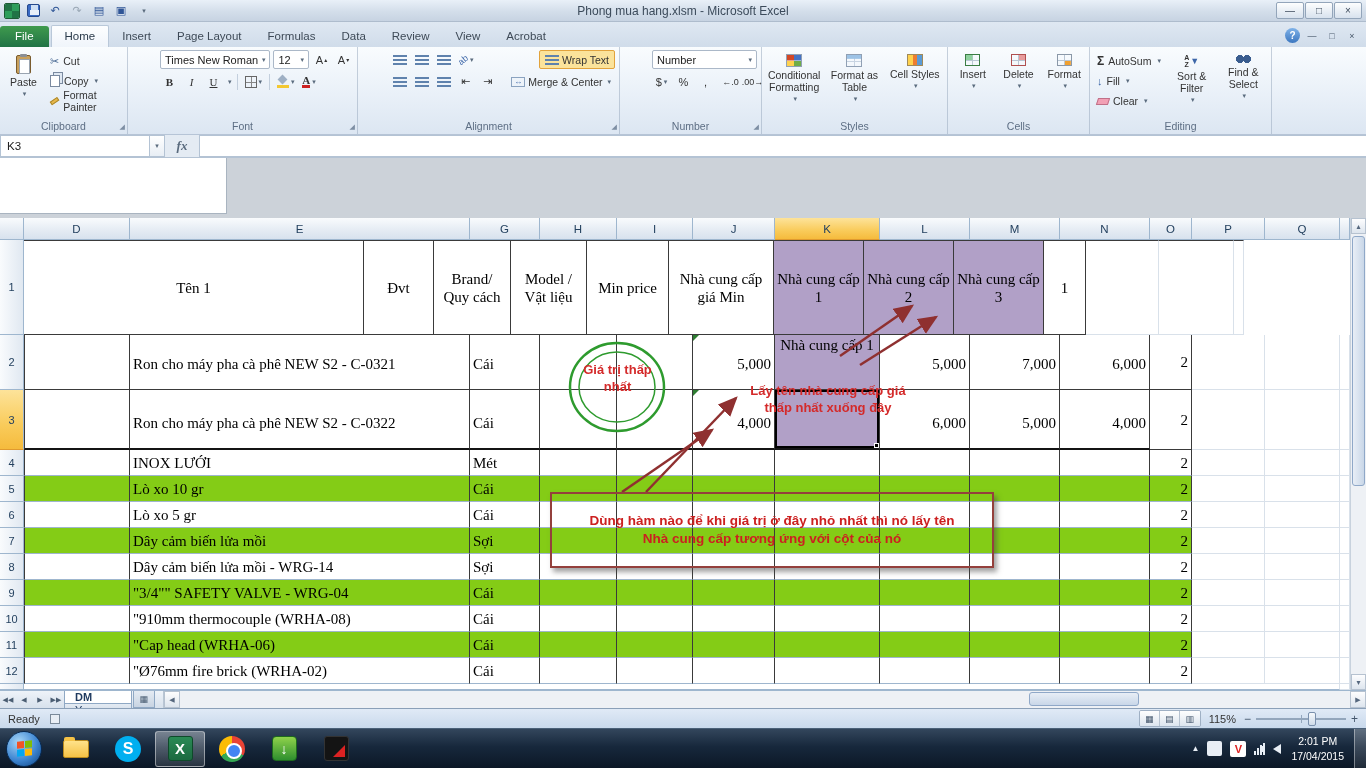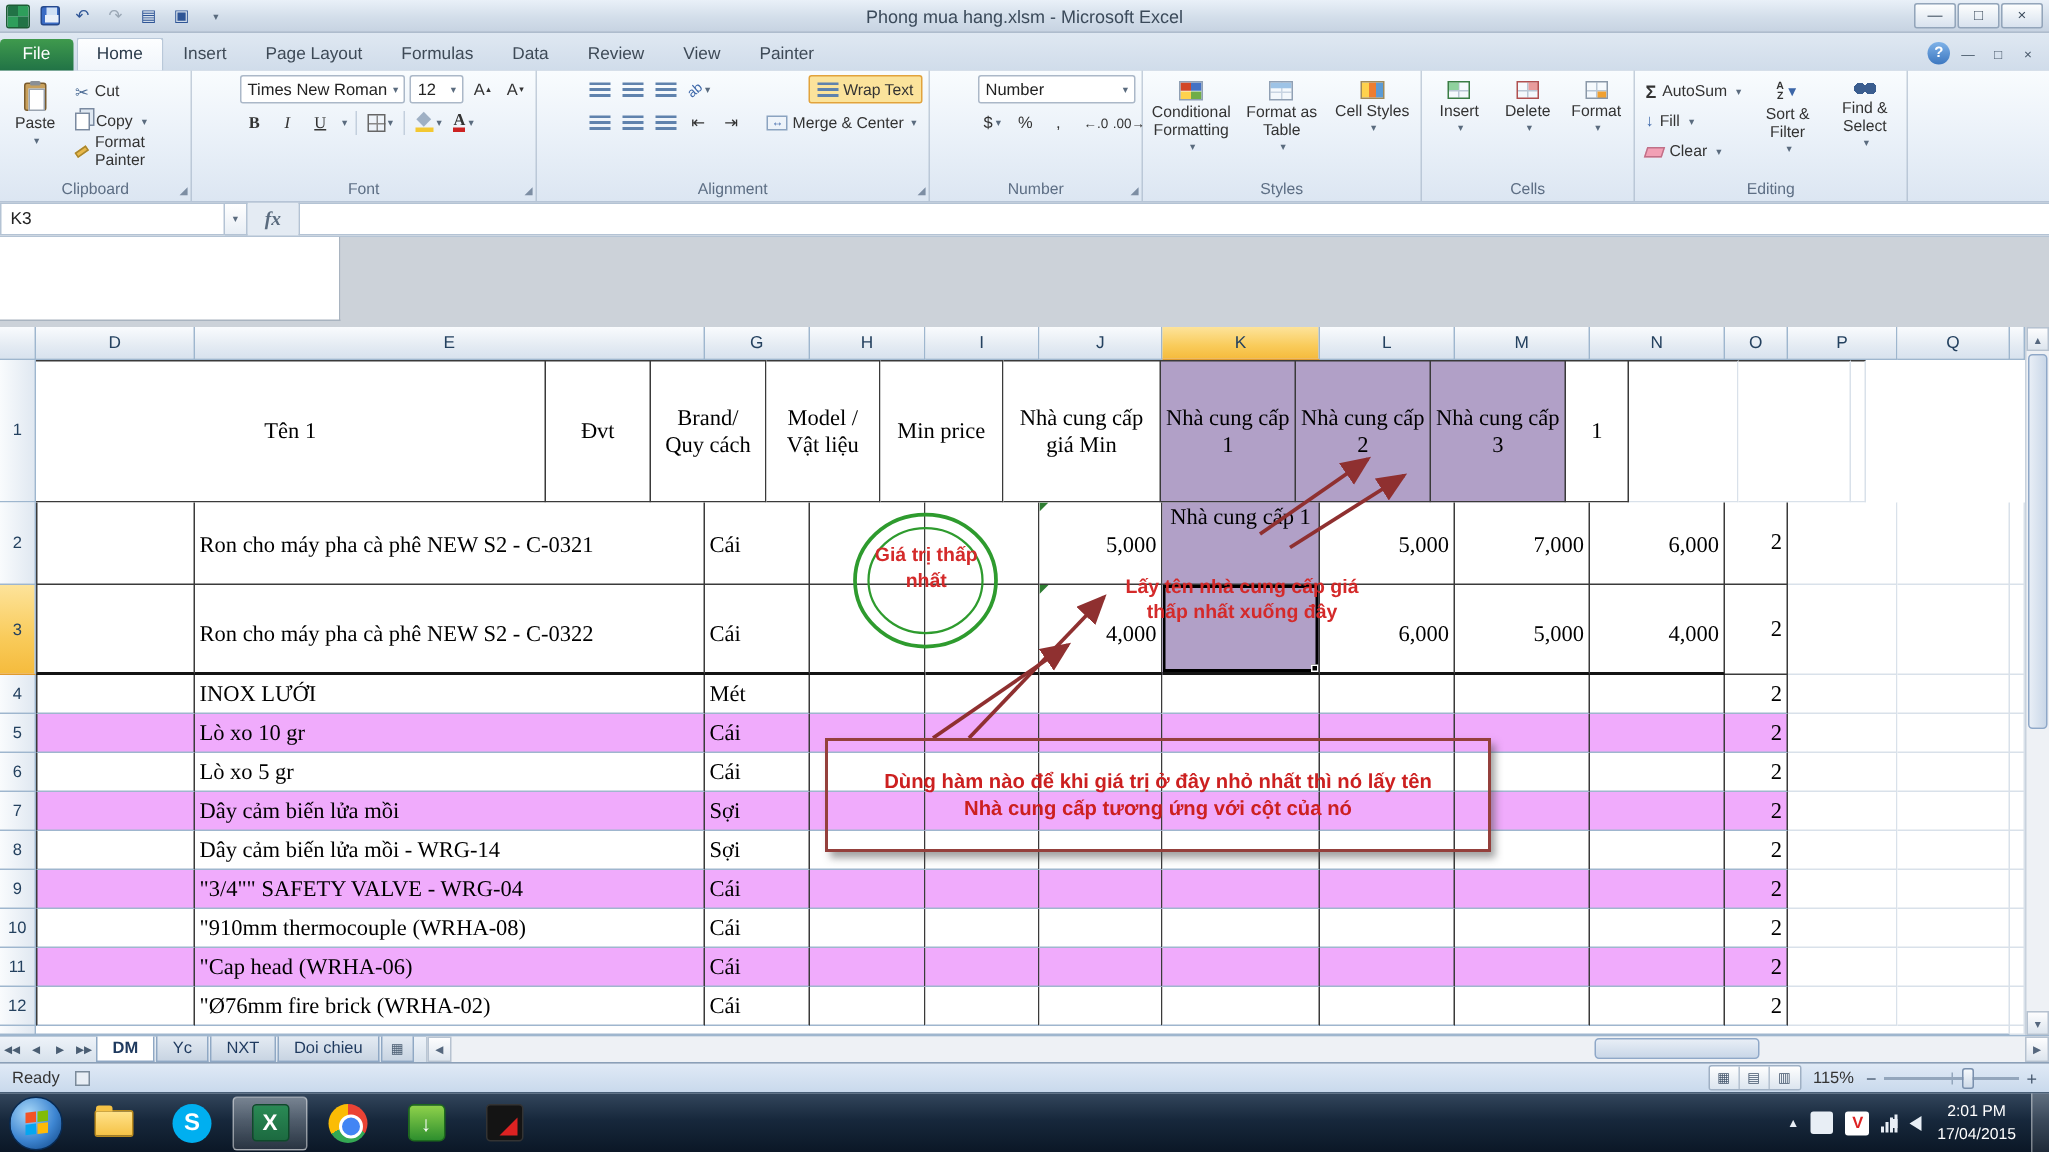--- a/index.html
+++ b/index.html
@@ -141,21 +141,21 @@
   .cell{flex:0 0 auto;position:relative;background:#fff;border-right:1px solid #3a3a3a;border-bottom:1px solid #3a3a3a;
     font:15px/1.2 "Liberation Serif","DejaVu Serif",serif;color:#000;padding:0 3px;display:flex;align-items:center;overflow:hidden;}
   .row1 .cell{border-top:1px solid #3a3a3a;}
   .cell.lite{border-bottom:1px solid #9fb6ce;}
   .cell.ghost{border-right:1px solid #d9e1ea;border-bottom:1px solid #d9e1ea;}
   .cell.hdr1{justify-content:center;text-align:center;}
   .cell.ar{justify-content:flex-end;}
   .cell.vb{align-items:flex-end;padding-bottom:16px;}
   .cell.kcell{justify-content:center;align-items:flex-start;text-align:center;padding-top:1px;}
   .cell.purple{background:#b1a0c7;}
-  .cell.band{background:#f0abfc;}
+  .cell.band{background:#84cc16;}
   .cell.sel{box-shadow:inset 0 0 0 2px #000;}
   .cell.thick{border-bottom:2px solid #141414;}
   .handle{position:absolute;right:0;bottom:0;width:5px;height:5px;background:#000;border:1px solid #fff;}
   .gtri::before{content:"";position:absolute;left:0;top:0;width:0;height:0;
     border-top:6px solid #2e7d32;border-right:6px solid transparent;}
   
   #vscroll{position:absolute;left:1350px;top:218px;width:16px;height:472px;background:#eef1f5;
     border-left:1px solid #c8d2dd;z-index:5;}
   .varrow{height:16px;display:flex;align-items:center;justify-content:center;font-size:8px;color:#55677e;
     background:linear-gradient(#fdfdfe,#dde5ee);border:1px solid #b6c2d0;}
@@ -273,21 +273,21 @@
 <div id="tabrow">
   <span id="ribbon-tabs-list" style="display:flex;align-items:flex-end;">
       <span class="rtab ftab">File</span>
       <span class="rtab active">Home</span>
       <span class="rtab">Insert</span>
       <span class="rtab">Page Layout</span>
       <span class="rtab">Formulas</span>
       <span class="rtab">Data</span>
       <span class="rtab">Review</span>
       <span class="rtab">View</span>
-      <span class="rtab">Painter</span>
+      <span class="rtab">Acrobat</span>
     </span>
   <div id="tabrow-right">
     <span class="helpbtn">?</span>
     <span class="mini">—</span>
     <span class="mini">□</span>
     <span class="mini">×</span>
   </div>
 </div>
 
 <div id="ribbon">
@@ -786,21 +786,21 @@
   <div class="ann-text" style="left:570px;top:362px;width:95px;">Giá trị thấp nhất</div>
   <div class="ann-text" style="left:748px;top:383px;width:160px;">Lấy tên nhà cung cấp giá thấp nhất xuống đây</div>
   <div id="ann-box">Dùng hàm nào để khi giá trị ở đây nhỏ nhất thì nó lấy tên Nhà cung cấp tương ứng với cột của nó</div>
 </div>
 
 <div id="tabsbar">
   <span class="tnav">◀◀</span>
   <span class="tnav">◀</span>
   <span class="tnav">▶</span>
   <span class="tnav">▶▶</span>
-  <span id="sheet-tabs-list" style="display:flex;align-items:stretch;">
+  <span id="sheet-tabs-list" style="display:flex;align-items:stretch;flex-direction:column;">
       <span class="stab active">DM</span>
       <span class="stab">Yc</span>
       <span class="stab">NXT</span>
       <span class="stab">Doi chieu</span>
     </span>
   <span class="instab">▦</span>
   <div id="hscroll">
     <span class="harrow" style="left:0">◀</span>
     <div id="hthumb"></div>
     <span class="harrow" style="right:0">▶</span>

